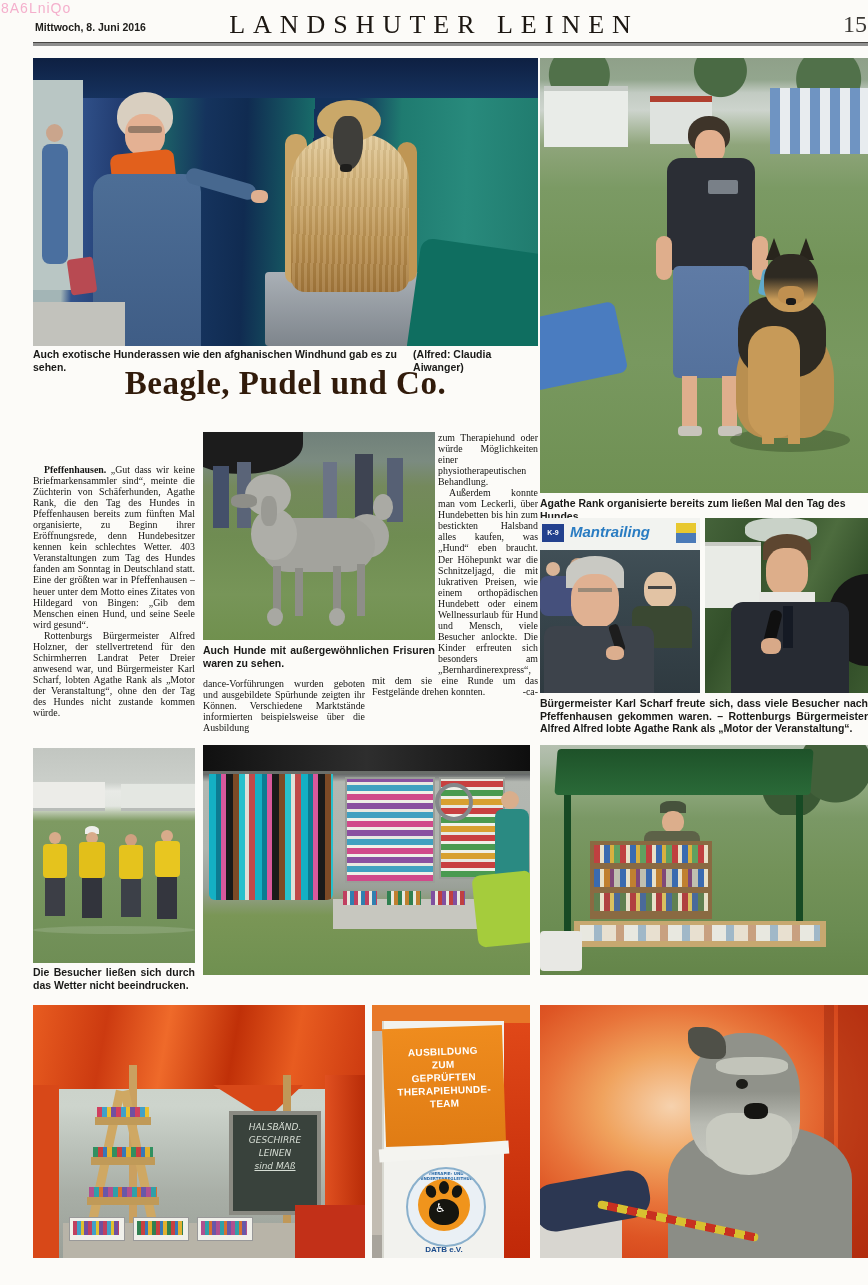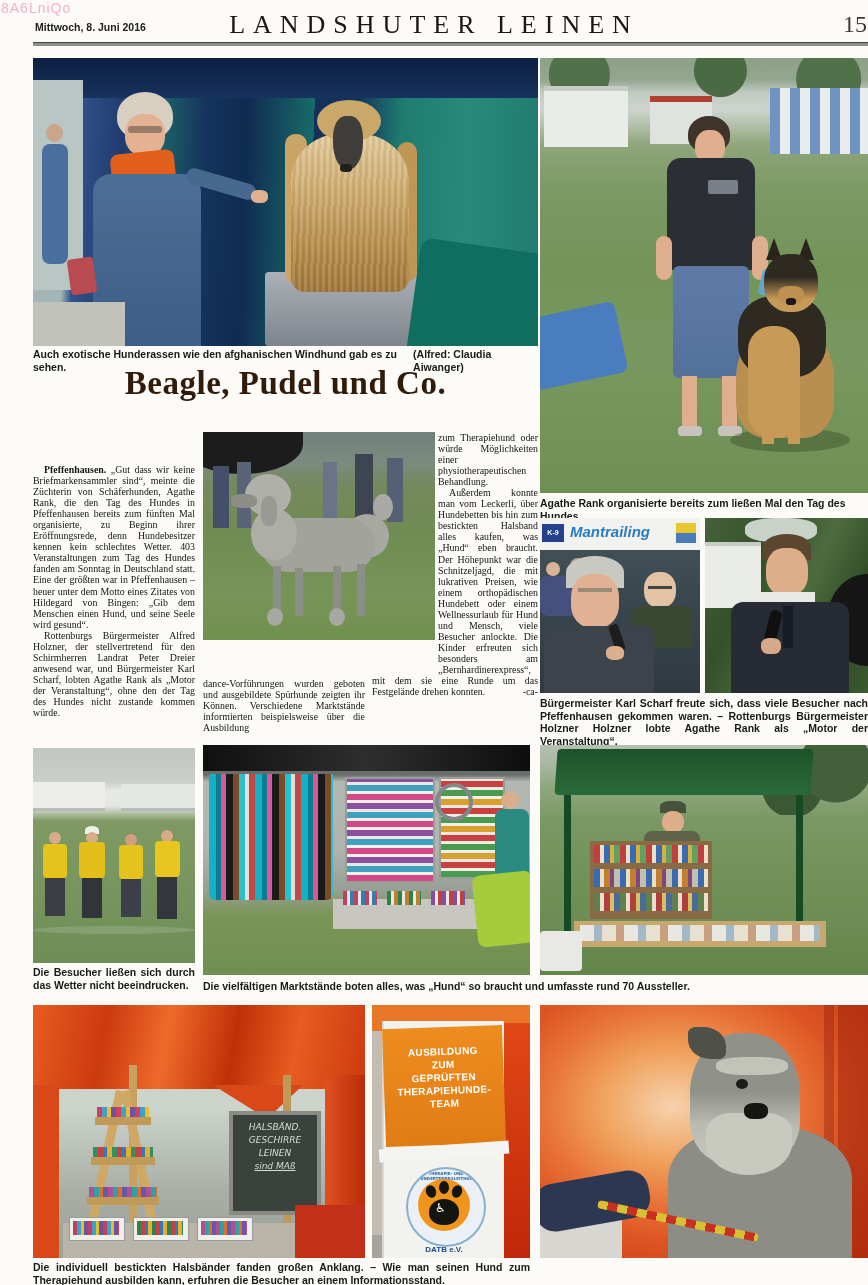--- a/index.html
+++ b/index.html
@@ -89,20 +89,21 @@
     <div style="left:28px;top:62px;width:26px;height:14px;background:#8e8e88;border-radius:40%;"></div>
     <div style="left:58px;top:64px;width:16px;height:30px;background:#9a9a94;border-radius:40%;"></div>
     <div style="left:170px;top:62px;width:20px;height:26px;background:#aaaaa4;border-radius:50%;"></div>
     <div style="left:70px;top:134px;width:8px;height:50px;background:#8e8e88;"></div>
     <div style="left:92px;top:136px;width:8px;height:48px;background:#8e8e88;"></div>
     <div style="left:130px;top:134px;width:8px;height:50px;background:#8e8e88;"></div>
     <div style="left:154px;top:132px;width:8px;height:52px;background:#8e8e88;"></div>
     <div style="left:64px;top:176px;width:16px;height:18px;background:#a8a8a2;border-radius:50%;"></div>
     <div style="left:126px;top:176px;width:16px;height:18px;background:#a8a8a2;border-radius:50%;"></div>
   </div>
+  <div class="cap just" style="left:203px;top:644px;width:232px;">Auch Hunde mit außergewöhnlichen Frisuren waren zu sehen.</div>
 
   <div class="bodycol" style="left:203px;top:678px;width:162px;height:60px;">
     <p class="nind">dance-Vorführungen wurden geboten und ausgebildete Spürhunde zeigten ihr Können. Verschiedene Marktstände informierten beispielsweise über die Ausbildung</p>
   </div>
 
   <div class="bodycol" style="left:372px;top:432px;width:166px;height:300px;">
     <div class="wrapspacer"></div>
     <p class="nind">zum Therapiehund oder würde Möglichkeiten einer physiotherapeutischen Behandlung.</p>
     <p><span>Außerdem konnte man vom Leckerli, über Hundebetten bis hin zum bestickten Halsband alles kaufen, was „Hund“ eben braucht. Der Höhepunkt war die Schnitzeljagd, die mit lukrativen Preisen, wie einem orthopädischen Hundebett oder einem Wellnessurlaub für Hund und Mensch, viele Besucher anlockte. Die Kinder erfreuten sich besonders am „Bernhardinerexpress“, mit dem sie eine Runde um das Festgelände drehen konnten.</span> <span class="byl">-ca-</span></p>
   </div>
@@ -163,21 +164,21 @@
     <div style="left:0;top:24px;width:56px;height:62px;background:#e9ebe6;border-top:4px solid #c8cac4;"></div>
     <div style="left:122px;top:56px;width:80px;height:92px;background:#161616;border-radius:50%;"></div>
     <div style="left:58px;top:16px;width:48px;height:26px;background:#5d4630;border-radius:50% 50% 0 0;"></div>
     <div style="left:61px;top:30px;width:42px;height:48px;background:#ddae8a;border-radius:42%;"></div>
     <div style="left:54px;top:74px;width:56px;height:16px;background:#e8e8e4;"></div>
     <div style="left:26px;top:84px;width:118px;height:91px;background:#272b33;border-radius:12px 12px 0 0;"></div>
     <div style="left:78px;top:88px;width:10px;height:42px;background:#151a24;"></div>
     <div style="left:62px;top:92px;width:12px;height:34px;background:#101010;border-radius:5px;transform:rotate(14deg);"></div>
     <div style="left:56px;top:120px;width:20px;height:16px;background:#d8a988;border-radius:40%;"></div>
   </div>
-  <div class="cap just" style="left:540px;top:697px;width:328px;">Bürgermeister Karl Scharf freute sich, dass viele Besucher nach Pfeffenhausen gekommen waren. – Rottenburgs Bürgermeister Holzner Holzner lobte Agathe Rank als „Motor der Veranstaltung“.</div>
+  <div class="cap just" style="left:540px;top:697px;width:328px;">Bürgermeister Karl Scharf freute sich, dass viele Besucher nach Pfeffenhausen gekommen waren. – Rottenburgs Bürgermeister Alfred Alfred lobte Agathe Rank als „Motor der Veranstaltung“.</div>
 
   <div class="ph" style="left:33px;top:748px;width:162px;height:215px;background:linear-gradient(180deg,#c2c6c1 0,#cbcfca 16%,#e8eae6 20%,#e3e6e1 27%,#7e9a62 34%,#789660 60%,#6f8e55 100%);">
     <div style="left:0;top:34px;width:72px;height:26px;background:#ececе8;background:#ecece8;border-bottom:3px solid #b8bcb8;"></div>
     <div style="left:88px;top:36px;width:74px;height:24px;background:#e4e7e2;border-bottom:3px solid #b8bcb8;"></div>
     <div style="left:16px;top:84px;width:12px;height:12px;background:#d8ab8a;border-radius:50%;"></div>
     <div style="left:10px;top:96px;width:24px;height:34px;background:#e5c31d;border-radius:4px;"></div>
     <div style="left:12px;top:130px;width:20px;height:38px;background:#3c3e46;"></div>
     <div style="left:52px;top:78px;width:14px;height:8px;background:#eeeeea;border-radius:50% 50% 0 0;"></div>
     <div style="left:53px;top:84px;width:12px;height:12px;background:#d8ab8a;border-radius:50%;"></div>
     <div style="left:46px;top:94px;width:26px;height:36px;background:#e2bf1a;border-radius:4px;"></div>
@@ -217,21 +218,20 @@
     <div style="left:122px;top:66px;width:22px;height:22px;background:#dcae8c;border-radius:45%;"></div>
     <div style="left:104px;top:86px;width:56px;height:48px;background:#5d6248;border-radius:8px;"></div>
     <div style="left:50px;top:96px;width:122px;height:78px;background:#8a6a42;"></div>
     <div style="left:54px;top:100px;width:114px;height:18px;background:repeating-linear-gradient(90deg,#c04040 0 6px,#e8e0c8 6px 10px,#3a6ab0 10px 16px,#d8b040 16px 20px,#60a060 20px 26px);"></div>
     <div style="left:54px;top:124px;width:114px;height:18px;background:repeating-linear-gradient(90deg,#3a6ab0 0 6px,#e8e0c8 6px 10px,#c08030 10px 16px,#804878 16px 20px,#c0c0b0 20px 26px);"></div>
     <div style="left:54px;top:148px;width:114px;height:18px;background:repeating-linear-gradient(90deg,#608050 0 6px,#e8e0c8 6px 10px,#b04040 10px 16px,#d8c060 16px 20px,#4a6a9a 20px 26px);"></div>
     <div style="left:34px;top:176px;width:252px;height:26px;background:#c7a870;"></div>
     <div style="left:40px;top:180px;width:240px;height:16px;background:repeating-linear-gradient(90deg,#e8e8e0 0 14px,#a0b8c8 14px 22px,#e8e0d0 22px 36px,#c8a080 36px 44px);"></div>
     <div style="left:0;top:186px;width:42px;height:40px;background:#e8e8e4;border-radius:4px;"></div>
   </div>
-  <div class="cap" style="left:203px;top:980px;width:660px;">Die vielfältigen Marktstände boten alles, was „Hund“ so braucht und umfasste rund 70 Aussteller.</div>
 
   <div class="ph" style="left:33px;top:1005px;width:332px;height:253px;background:linear-gradient(180deg,#c6cec6 0,#cdd4cc 40%,#b9c0b8 58%,#a8aea6 75%,#9aa098 100%);">
     <div style="left:0;top:0;width:332px;height:84px;background:linear-gradient(100deg,#e85c20 0,#cc3a10 22%,#ef6a2a 40%,#c03008 60%,#e85c20 78%,#cc3a10 100%);"></div>
     <div style="left:180px;top:80px;width:90px;height:34px;background:#d84818;clip-path:polygon(0 0,100% 0,60% 100%);"></div>
     <div style="left:0;top:80px;width:26px;height:173px;background:#d84818;"></div>
     <div style="left:292px;top:70px;width:40px;height:183px;background:linear-gradient(90deg,#e05020,#b82c08);"></div>
     <div style="left:96px;top:60px;width:8px;height:192px;background:#caa060;"></div>
     <div style="left:250px;top:70px;width:8px;height:182px;background:#c09858;"></div>
     <div style="left:66px;top:84px;width:9px;height:162px;background:#cfa863;transform:rotate(12deg);"></div>
     <div style="left:104px;top:84px;width:9px;height:162px;background:#cfa863;transform:rotate(-12deg);"></div>
@@ -276,21 +276,20 @@
       <div style="left:34px;top:158px;width:52px;height:52px;background:#f0941c;border-radius:50%;"></div>
       <div style="left:42px;top:164px;width:10px;height:13px;background:#151510;border-radius:50%;transform:rotate(-20deg);"></div>
       <div style="left:55px;top:160px;width:10px;height:13px;background:#151510;border-radius:50%;"></div>
       <div style="left:68px;top:164px;width:10px;height:13px;background:#151510;border-radius:50%;transform:rotate(20deg);"></div>
       <div style="left:45px;top:178px;width:30px;height:26px;background:#151510;border-radius:50% 50% 45% 45%;"></div>
       <span style="left:51px;top:180px;font:12px 'DejaVu Sans',sans-serif;color:#fff;">♿</span>
       <span style="left:0;top:224px;width:120px;text-align:center;font:700 8px 'Liberation Sans',sans-serif;color:#1a4a8a;display:block;">DATB e.V.</span>
 
     </div>
   </div>
-  <div class="cap just" style="left:33px;top:1261px;width:497px;">Die individuell bestickten Halsbänder fanden großen Anklang. – Wie man seinen Hund zum Therapiehund ausbilden kann, erfuhren die Besucher an einem Informationsstand.</div>
 
   <div class="ph" style="left:540px;top:1005px;width:328px;height:253px;background:radial-gradient(ellipse at 40% 40%,#f6d2ae 0,#f0a35e 25%,#e8743a 45%,#de5524 62%,#d2431a 80%,#c63812 100%);">
     <div style="left:298px;top:0;width:30px;height:253px;background:rgba(150,30,8,.45);"></div>
     <div style="left:284px;top:0;width:10px;height:253px;background:rgba(120,20,5,.3);"></div>
     <div style="left:0;top:202px;width:82px;height:51px;background:#d8d6d0;"></div>
     <div style="left:-6px;top:172px;width:116px;height:48px;background:#2c3752;border-radius:20px;transform:rotate(-10deg);"></div>
     <div style="left:128px;top:122px;width:184px;height:131px;background:#8b8d86;border-radius:40% 40% 0 0;"></div>
     <div style="left:150px;top:28px;width:110px;height:130px;background:linear-gradient(180deg,#90928a 0,#90928a 45%,#b9bbb3 70%,#c6c8c0 100%);border-radius:46% 46% 32% 32%;"></div>
     <div style="left:148px;top:22px;width:38px;height:32px;background:#4f5048;border-radius:20% 60% 20% 60%;"></div>
     <div style="left:176px;top:52px;width:72px;height:18px;background:#c2c4ba;border-radius:40%;"></div>

